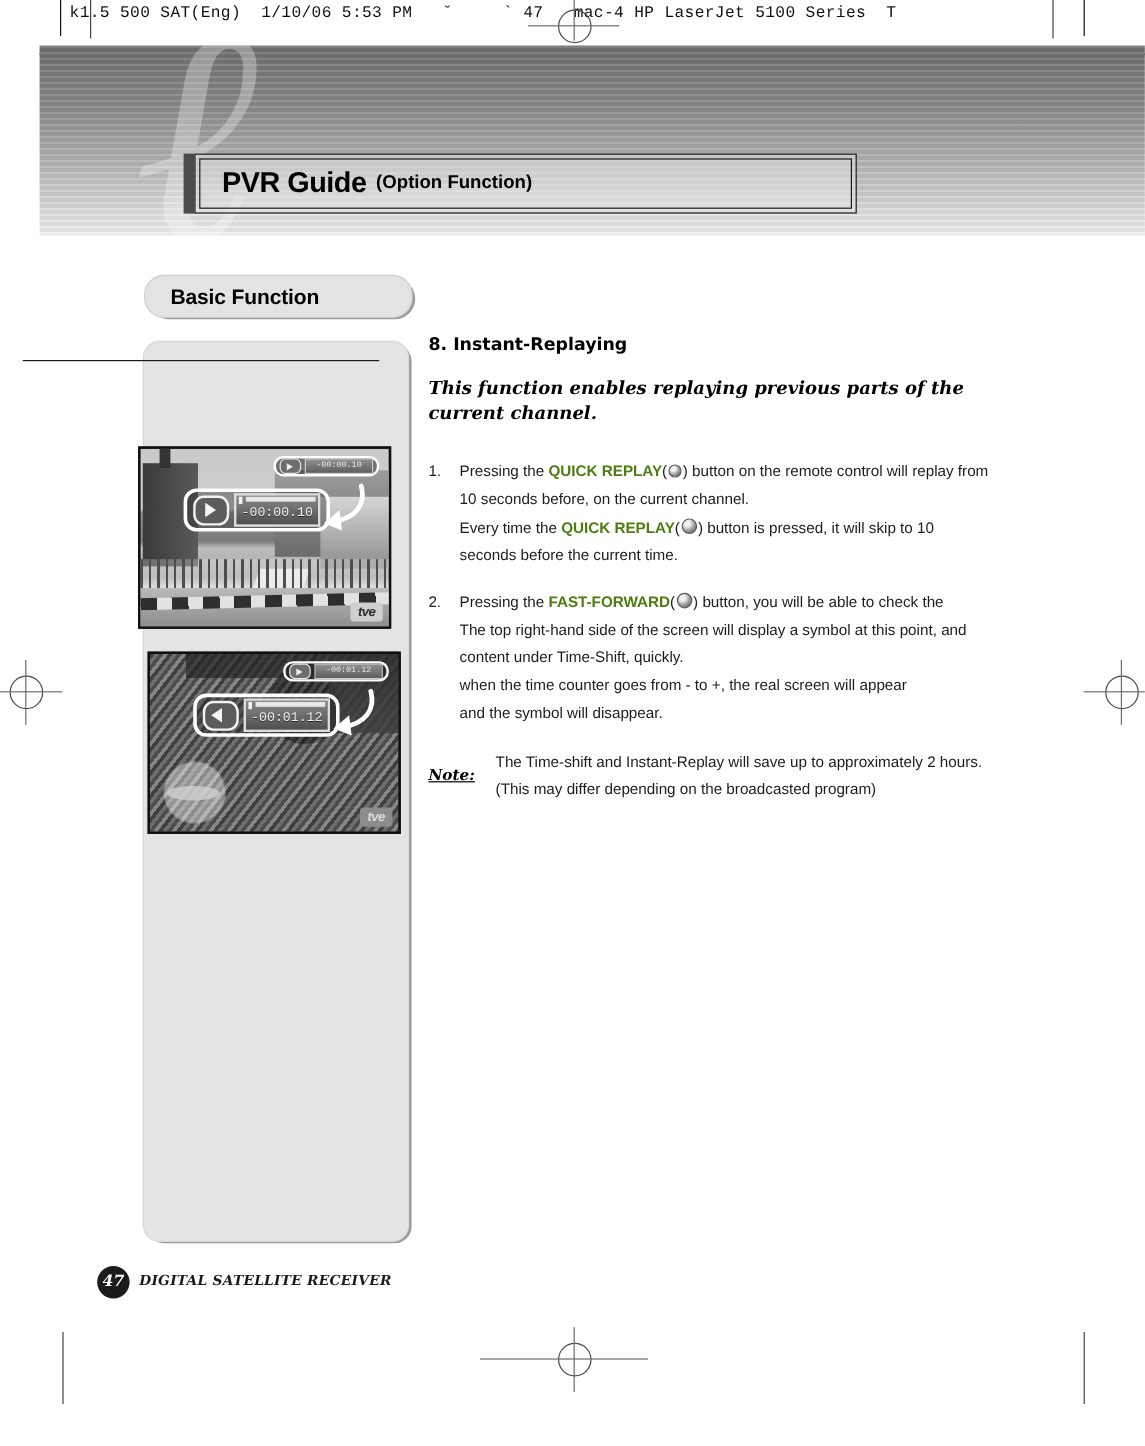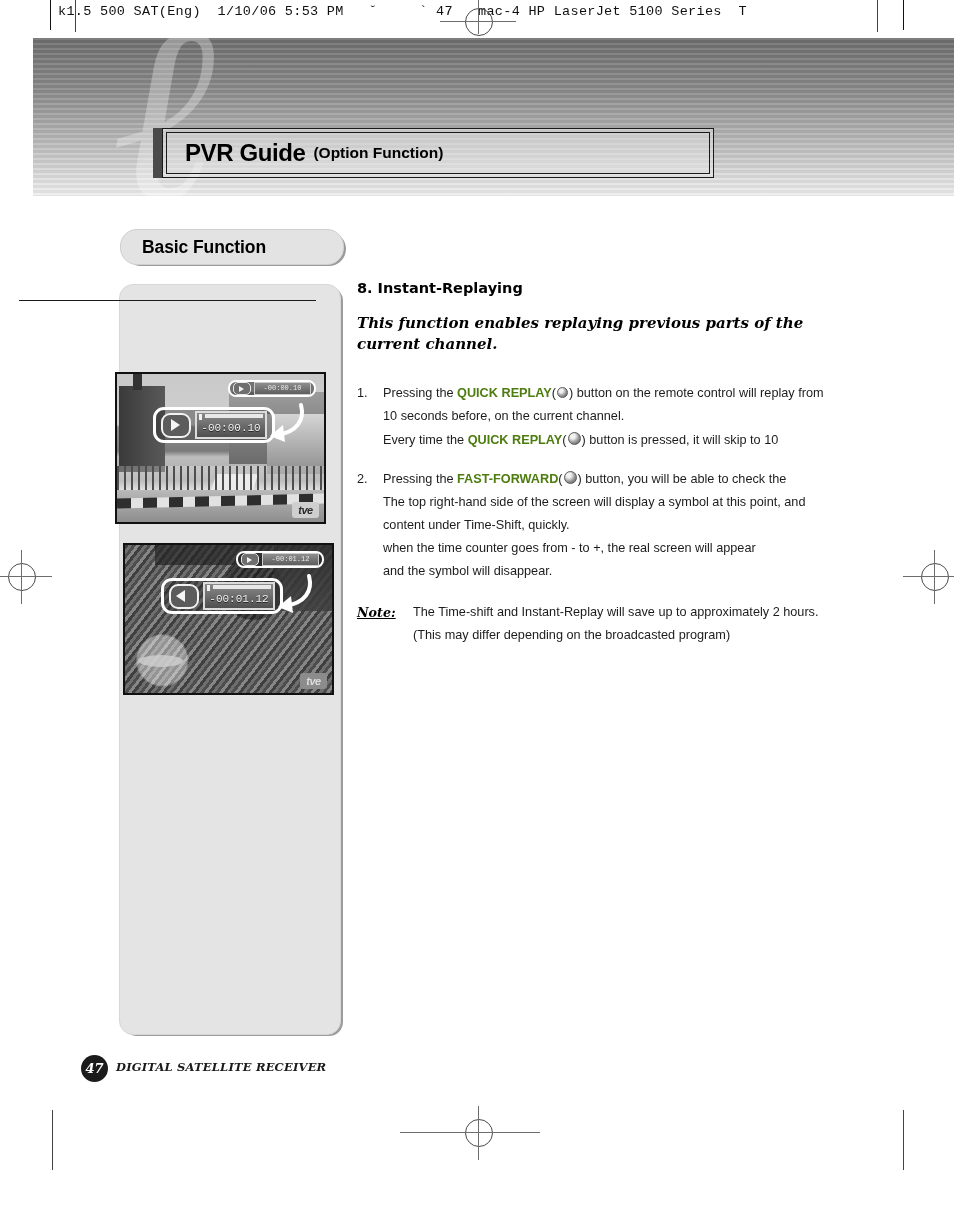--- a/index.html
+++ b/index.html
@@ -433,21 +433,21 @@
 
   .note {
     margin-top: 18px;
     position: relative;
     padding-left: 56px;
     font-size: 12.7px;
     line-height: 1.82;
     color: #1c1c1c;
   }
   .note .note-lbl {
-    position: absolute; left: 0; top: 0;
+    position: absolute; left: 0; top: 10px;
     font-family: "DejaVu Serif", serif;
     font-weight: bold;
     font-style: italic;
     font-size: 12.7px;
     text-decoration: underline;
     color: #000;
   }
 
   
   .pagebadge {
@@ -597,20 +597,21 @@
 
   <div class="sec-intro">This function enables replaying previous parts of the current channel.</div>
 
   <ol class="steps">
 
     <li>
       <span class="marker">1.</span>
       <span class="ln"><span>Pressing the </span><b>QUICK REPLAY</b><span>(</span><i class="btnglyph"></i><span>) button on the remote control will replay from</span></span>
       <span class="ln">10 seconds before, on the current channel.</span>
       <span class="ln"><span>Every time the </span><b>QUICK REPLAY</b><span>(</span><i class="btnglyph lg"></i><span>) button is pressed, it will skip to 10</span></span>
+      <span class="ln">seconds before the current time.</span>
     </li>
 
     <li>
       <span class="marker">2.</span>
       <span class="ln"><span>Pressing the </span><b>FAST-FORWARD</b><span>(</span><i class="btnglyph lg"></i><span>) button, you will be able to check the</span></span>
       <span class="ln">The top right-hand side of the screen will display a symbol at this point, and</span>
       <span class="ln">content under Time-Shift, quickly.</span>
       <span class="ln">when the time counter goes from - to +, the real screen will appear</span>
       <span class="ln">and the symbol will disappear.</span>
     </li>

